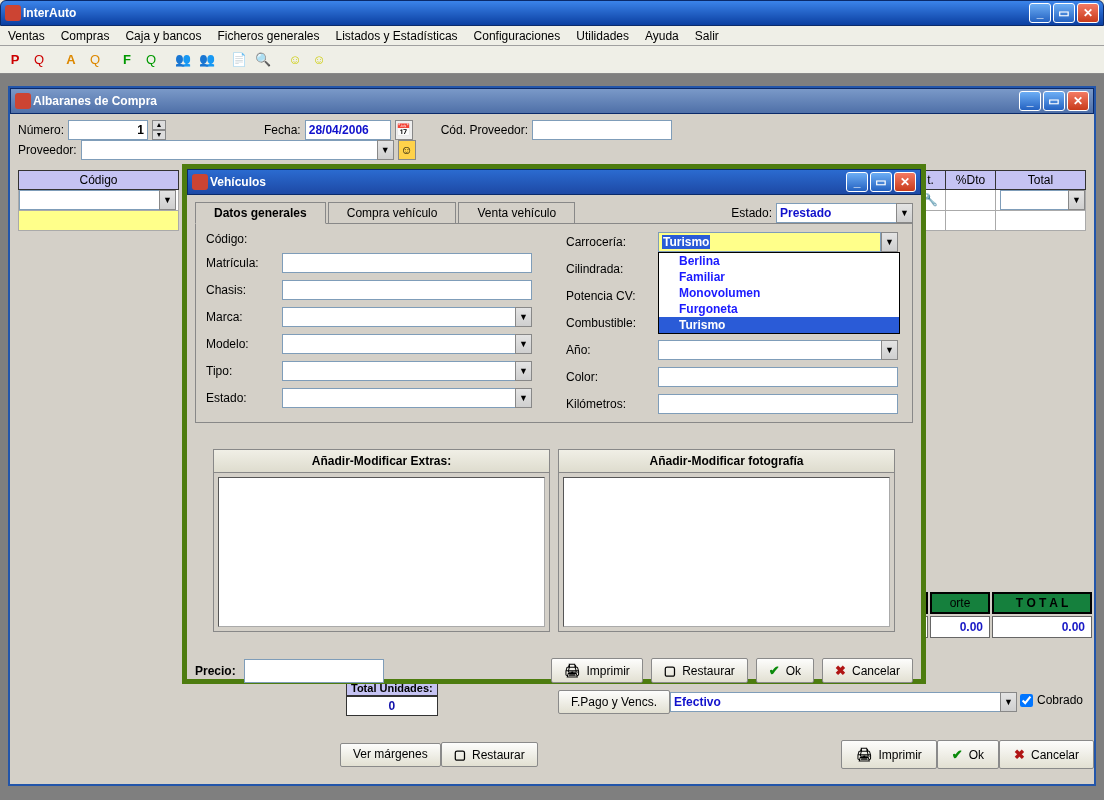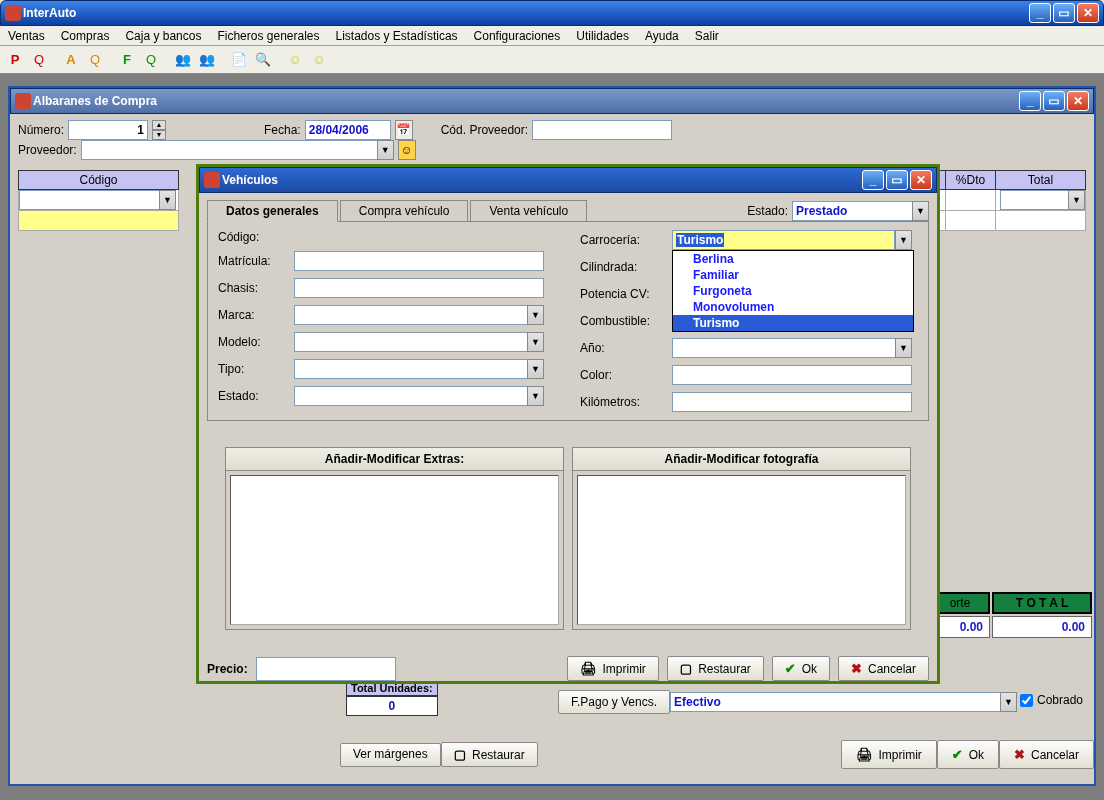--- a/index.html
+++ b/index.html
@@ -43,21 +43,21 @@
 
 .tblhead { background: #c5c3f3; border: 1px solid #333; text-align: center; font-weight: normal; padding: 2px 4px; }
 .tblrow td { border: 1px solid #aaa; background: #fff; height: 20px; }
 
 
 .btn { background: linear-gradient(#fdfdfc,#e2e0d2); border: 1px solid #8a8a8a; padding: 4px 12px; display: inline-flex; align-items: center; gap: 6px; cursor: pointer; border-radius: 2px; min-height: 24px; }
 .btn.big { padding: 6px 14px; font-size: 13px; }
 .btn .ico { font-size: 13px; font-weight: bold; }
 
 
-.win2 { position: absolute; top: 164px; left: 196px; width: 744px; height: 520px; background: #d4d0c8; border: 3px solid #4d7c0f; }
+.win2 { position: absolute; top: 164px; left: 182px; width: 744px; height: 520px; background: #d4d0c8; border: 5px solid #4d7c0f; }
 .win2 .tabs { display: flex; align-items: flex-end; margin: 6px 8px 0 8px; }
 .tab { background: #d4d0c8; border: 1px solid #888; border-bottom: none; padding: 3px 18px; cursor: pointer; margin-right: 2px; }
 .tab.active { background: #d4d0c8; font-weight: bold; position: relative; top: 1px; border-bottom: 1px solid #d4d0c8; text-align: center; }
 .tabrow-right { margin-left: auto; display: flex; align-items: center; gap: 4px; }
 .tabpanel { margin: 0 8px; border: 1px solid #888; background: #d4d0c8; padding: 8px 10px; display: flex; gap: 24px; }
 .fieldcol { display: flex; flex-direction: column; gap: 7px; flex: 1; }
 .fieldrow { display: flex; align-items: center; gap: 6px; }
 .fieldrow .lbl { width: 70px; }
 .panels2 { display: flex; gap: 8px; margin: 26px; }
 .subpanel { flex: 1; border: 1px solid #888; background: #d4d0c8; }
@@ -365,22 +365,22 @@
         <input type="text" style="width: 240px;">
         </div>
       <div class="fieldrow">
           <span class="lbl" style="width:86px">Kilómetros:</span>
         <input type="text" style="width: 240px;">
         </div>
 
       <div class="dropdown" style="left:92px;top:20px;width:242px">
         <div class="opt">Berlina</div>
         <div class="opt">Familiar</div>
+        <div class="opt">Monovolumen</div>
         <div class="opt">Furgoneta</div>
-        <div class="opt">Monovolumen</div>
         <div class="opt sel">Turismo</div>
       </div>
     </div>
   </div>
 
   <div class="panels2">
     <div class="subpanel">
       <div class="hdr">Añadir-Modificar Extras:</div>
       <div class="bdy"></div>
     </div>

